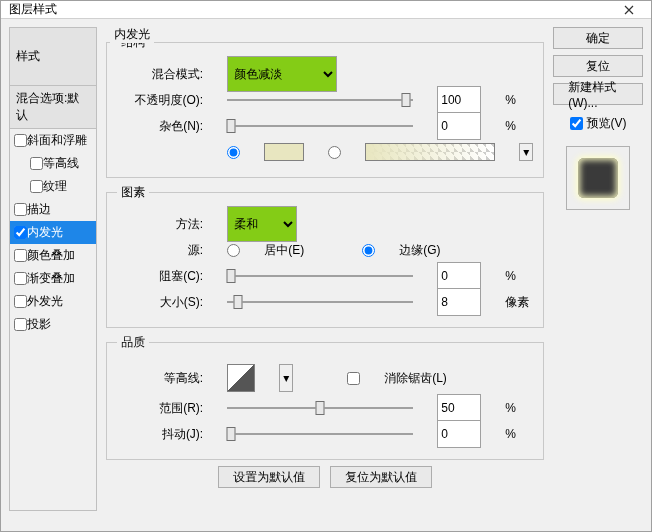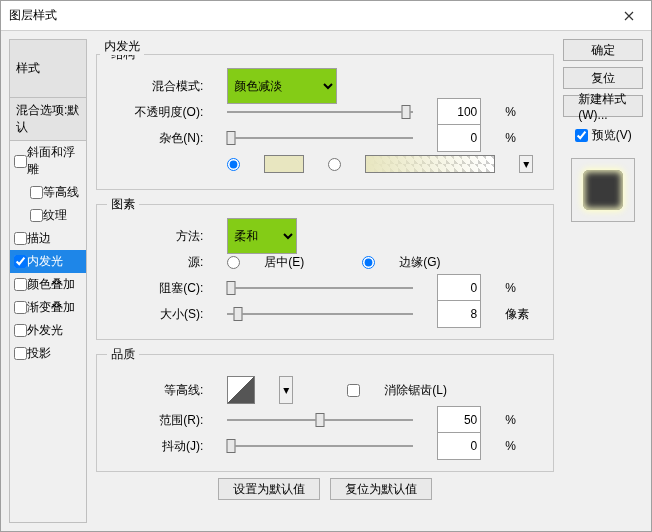--- a/index.html
+++ b/index.html
@@ -1,42 +1,42 @@
 <!DOCTYPE html>
 <html><head>
 <meta charset="utf-8">
 <style>
 *{box-sizing:border-box;font-family:"Microsoft YaHei","Segoe UI",sans-serif;font-size:12px;margin:0;padding:0}
 body{background:#f0f0f0;width:652px;height:532px;overflow:hidden}
 .dlg{width:652px;height:532px;background:#f0f0f0;border:1px solid #9f9f9f}
-.titlebar{height:30px;background:#fff;display:flex;align-items:center;padding-left:8px;border-bottom:1px solid #d0d0d0}
+.titlebar{height:18px;background:#fff;display:flex;align-items:center;padding-left:8px;border-bottom:1px solid #d0d0d0}
 .titlebar .t{flex:1}
 .closebtn{width:45px;height:29px;display:flex;align-items:center;justify-content:center;cursor:pointer}
 .closebtn svg{width:10px;height:10px}
 .body{display:flex;height:calc(100% - 30px);padding:8px;gap:8px}
 .leftcol{width:110px;display:flex;flex-direction:column}
 .leftcol .hdr{background:#e3e3e3;padding:20px 6px;border:1px solid #bfbfbf}
 .leftcol .sub{background:#e3e3e3;padding:4px 6px;border:1px solid #bfbfbf;border-top:none}
 .stylelist{border:1px solid #bfbfbf;border-top:none;flex:1;background:#f0f0f0}
 .stylelist .item{padding:3px 4px;display:flex;align-items:center;gap:0;cursor:pointer}
 .stylelist .item.indent{padding-left:20px}
 .stylelist .item.sel{background:#1e86e8;color:#fff}
 .stylelist input[type=checkbox]{width:13px;height:13px}
 .mid{flex:1;position:relative}
 fieldset{border:1px solid #c8c8c8;margin-bottom:6px;padding:8px 10px 10px}
 legend{padding:0 4px}
 .panel-title{position:absolute;top:-2px;left:4px;background:#f0f0f0;padding:0 4px}
 .midwrap{border:1px solid transparent;padding-top:6px;position:relative}
-.row{display:flex;align-items:center;margin:4px 10px;height:22px;gap:24px}
+.row{display:flex;align-items:center;margin:4px 0;height:22px;gap:24px}
 .lbl{width:86px;text-align:right}
 select{height:36px;border:1px solid #a0a0a0;background:#84cc16;padding:0 2px}
 .slider{flex:1;height:18px;position:relative}
 .slider .track{position:absolute;top:8px;left:0;right:0;height:2px;background:#a0a0a0}
 .slider .thumb{position:absolute;top:2px;width:9px;height:14px;background:#e8e8e8;border:1px solid #707070;transform:translateX(-50%)}
-.num{width:44px;height:28px;border:1px solid #a0a0a0;background:#fff;padding:0 3px;text-align:right}
+.num{width:44px;height:28px;border:1px solid #a0a0a0;background:#fff;padding:0 3px;text-align:left}
 .unit{width:28px}
 .swatch{width:40px;height:18px;border:1px solid #808080}
 .gradwrap{width:130px;height:18px;background-image:linear-gradient(45deg,#ccc 25%,#fff 25%,#fff 75%,#ccc 75%),linear-gradient(45deg,#ccc 25%,#fff 25%,#fff 75%,#ccc 75%);background-size:8px 8px;background-position:0 0,4px 4px;border:1px solid #808080}
 .gradwrap .g{width:100%;height:100%;background:linear-gradient(to right,#e8e6c0,rgba(232,230,192,0))}
 .contour{width:28px;height:28px;border:1px solid #808080;background:linear-gradient(135deg,#fff 0%,#fff 49%,#555 50%,#555 100%)}
 .btnrow{display:flex;gap:10px;justify-content:center;margin-top:4px}
 .btn{height:22px;padding:0 14px;background:#e9e9e9;border:1px solid #adadad;cursor:pointer;display:inline-flex;align-items:center;justify-content:center}
 .rightcol{width:112px;display:flex;flex-direction:column;gap:6px;align-items:center}
 .rightcol .btn{width:100%}
 .prevchk{display:flex;align-items:center;gap:4px;margin-top:4px}

